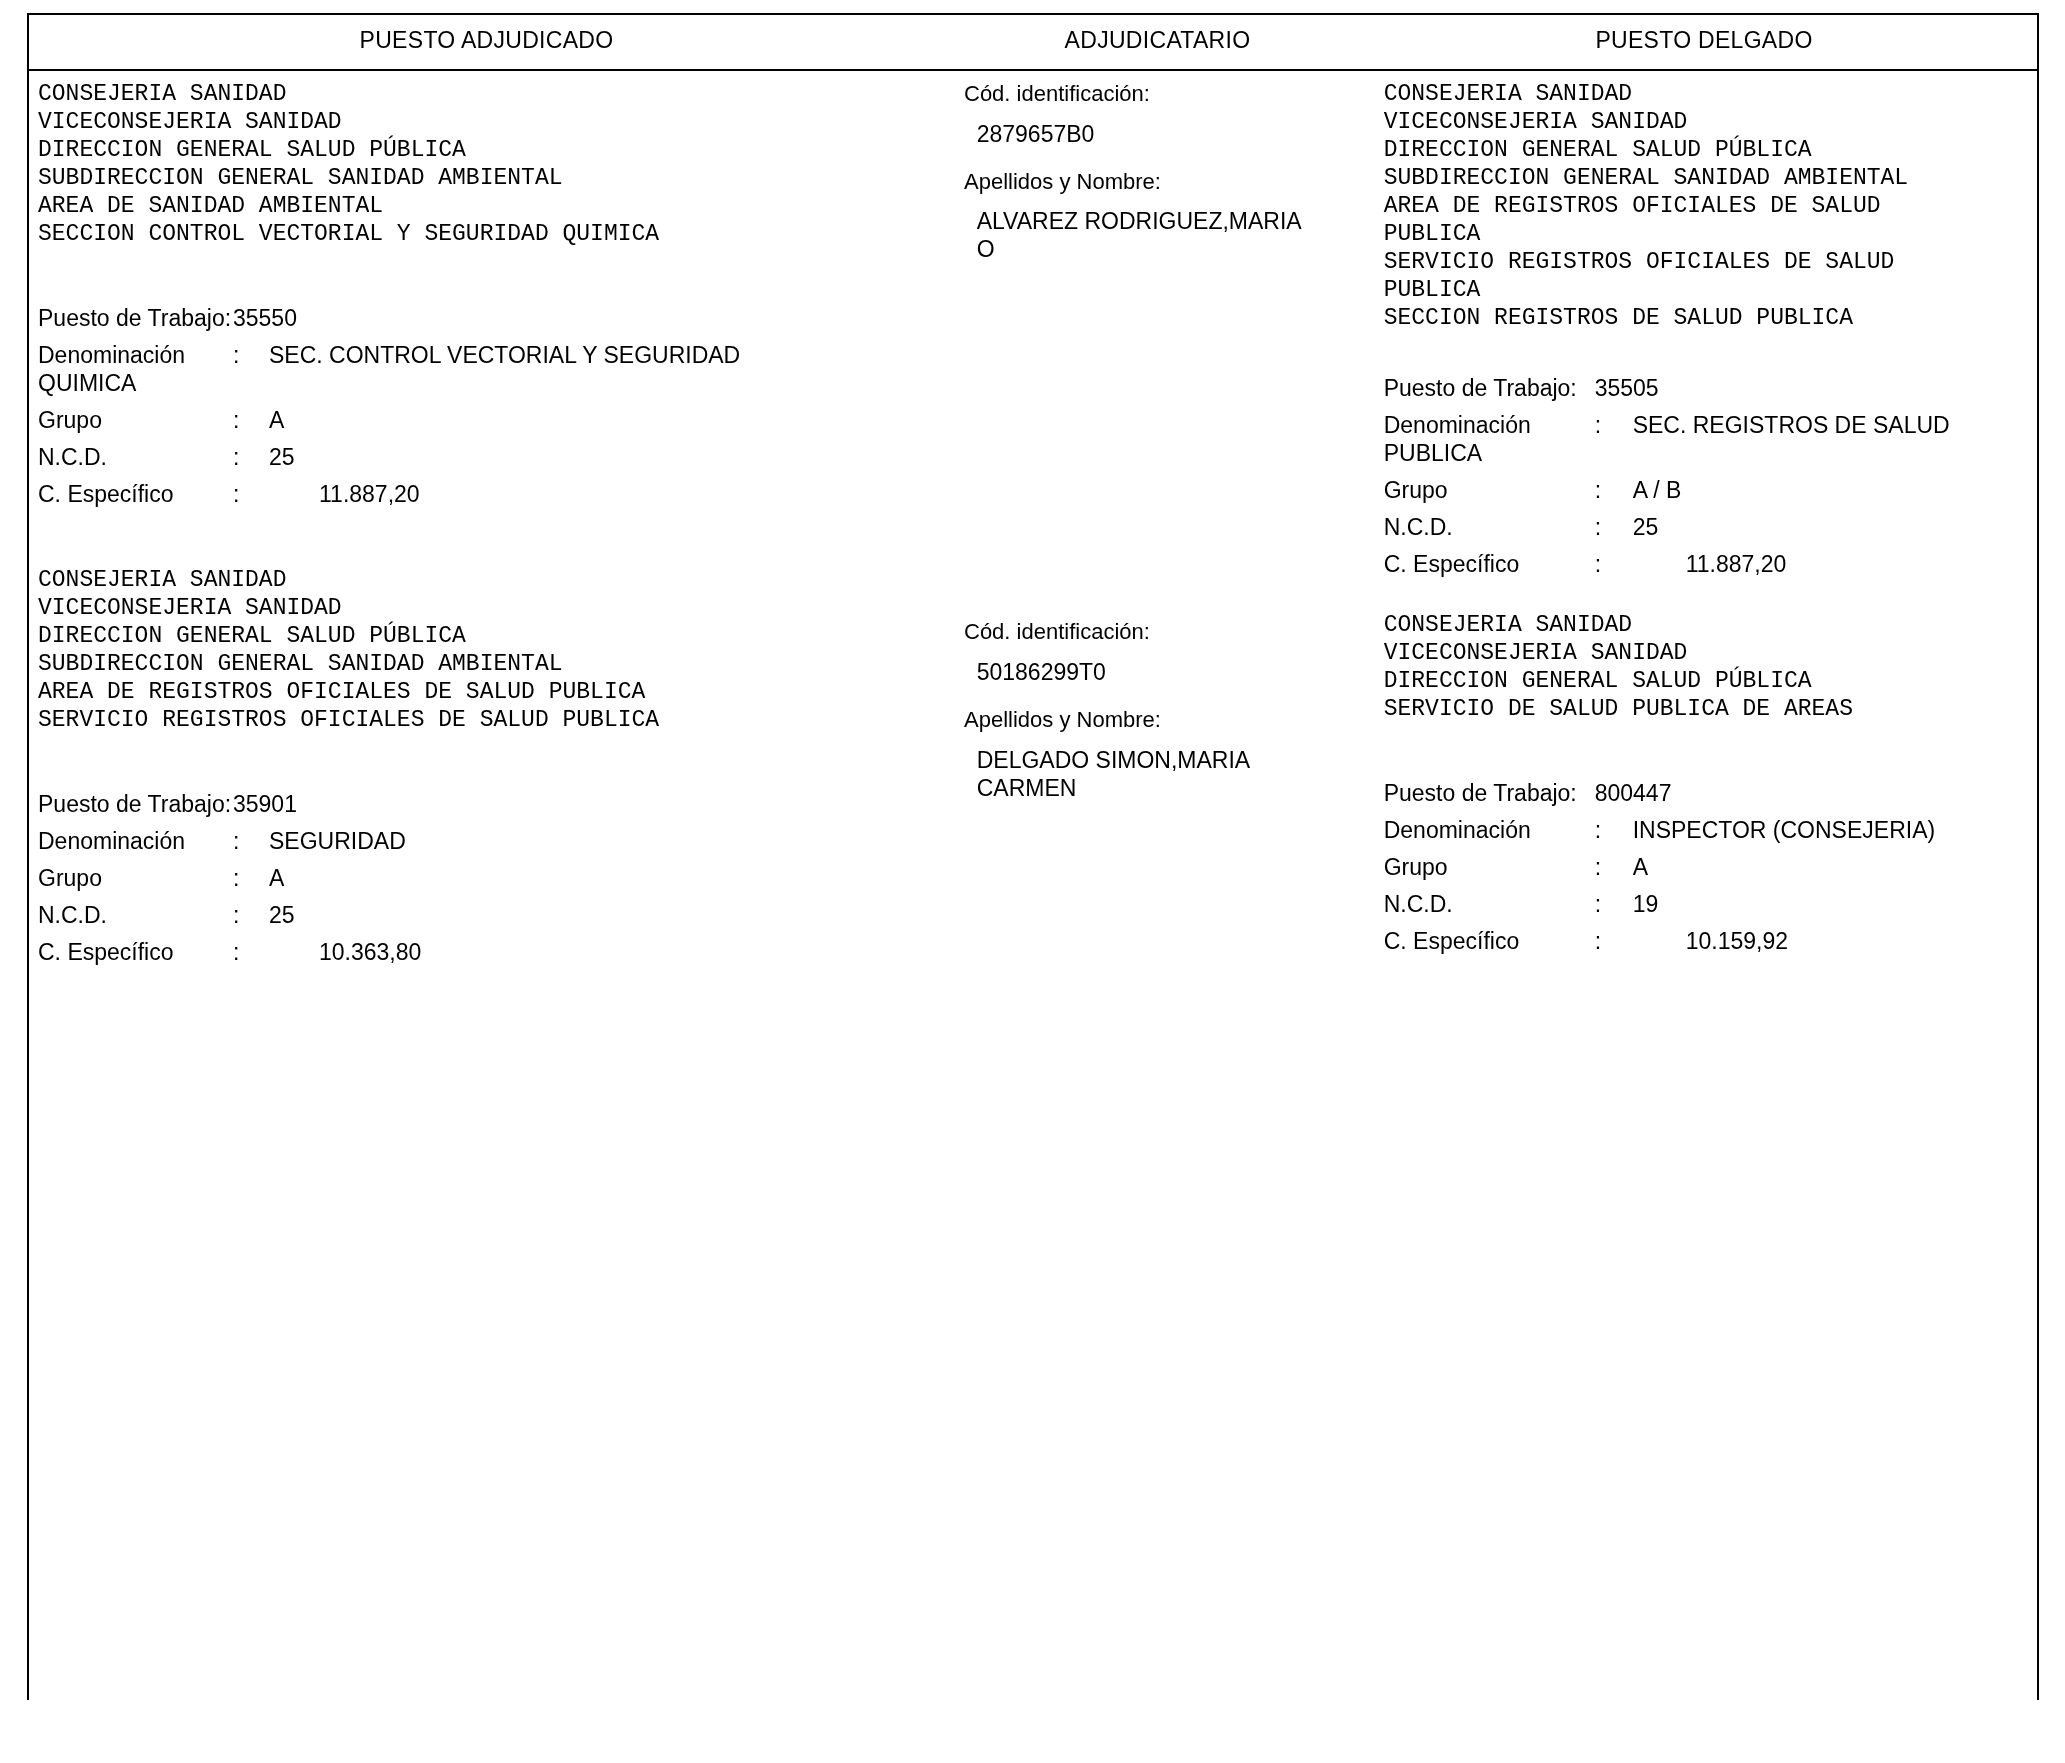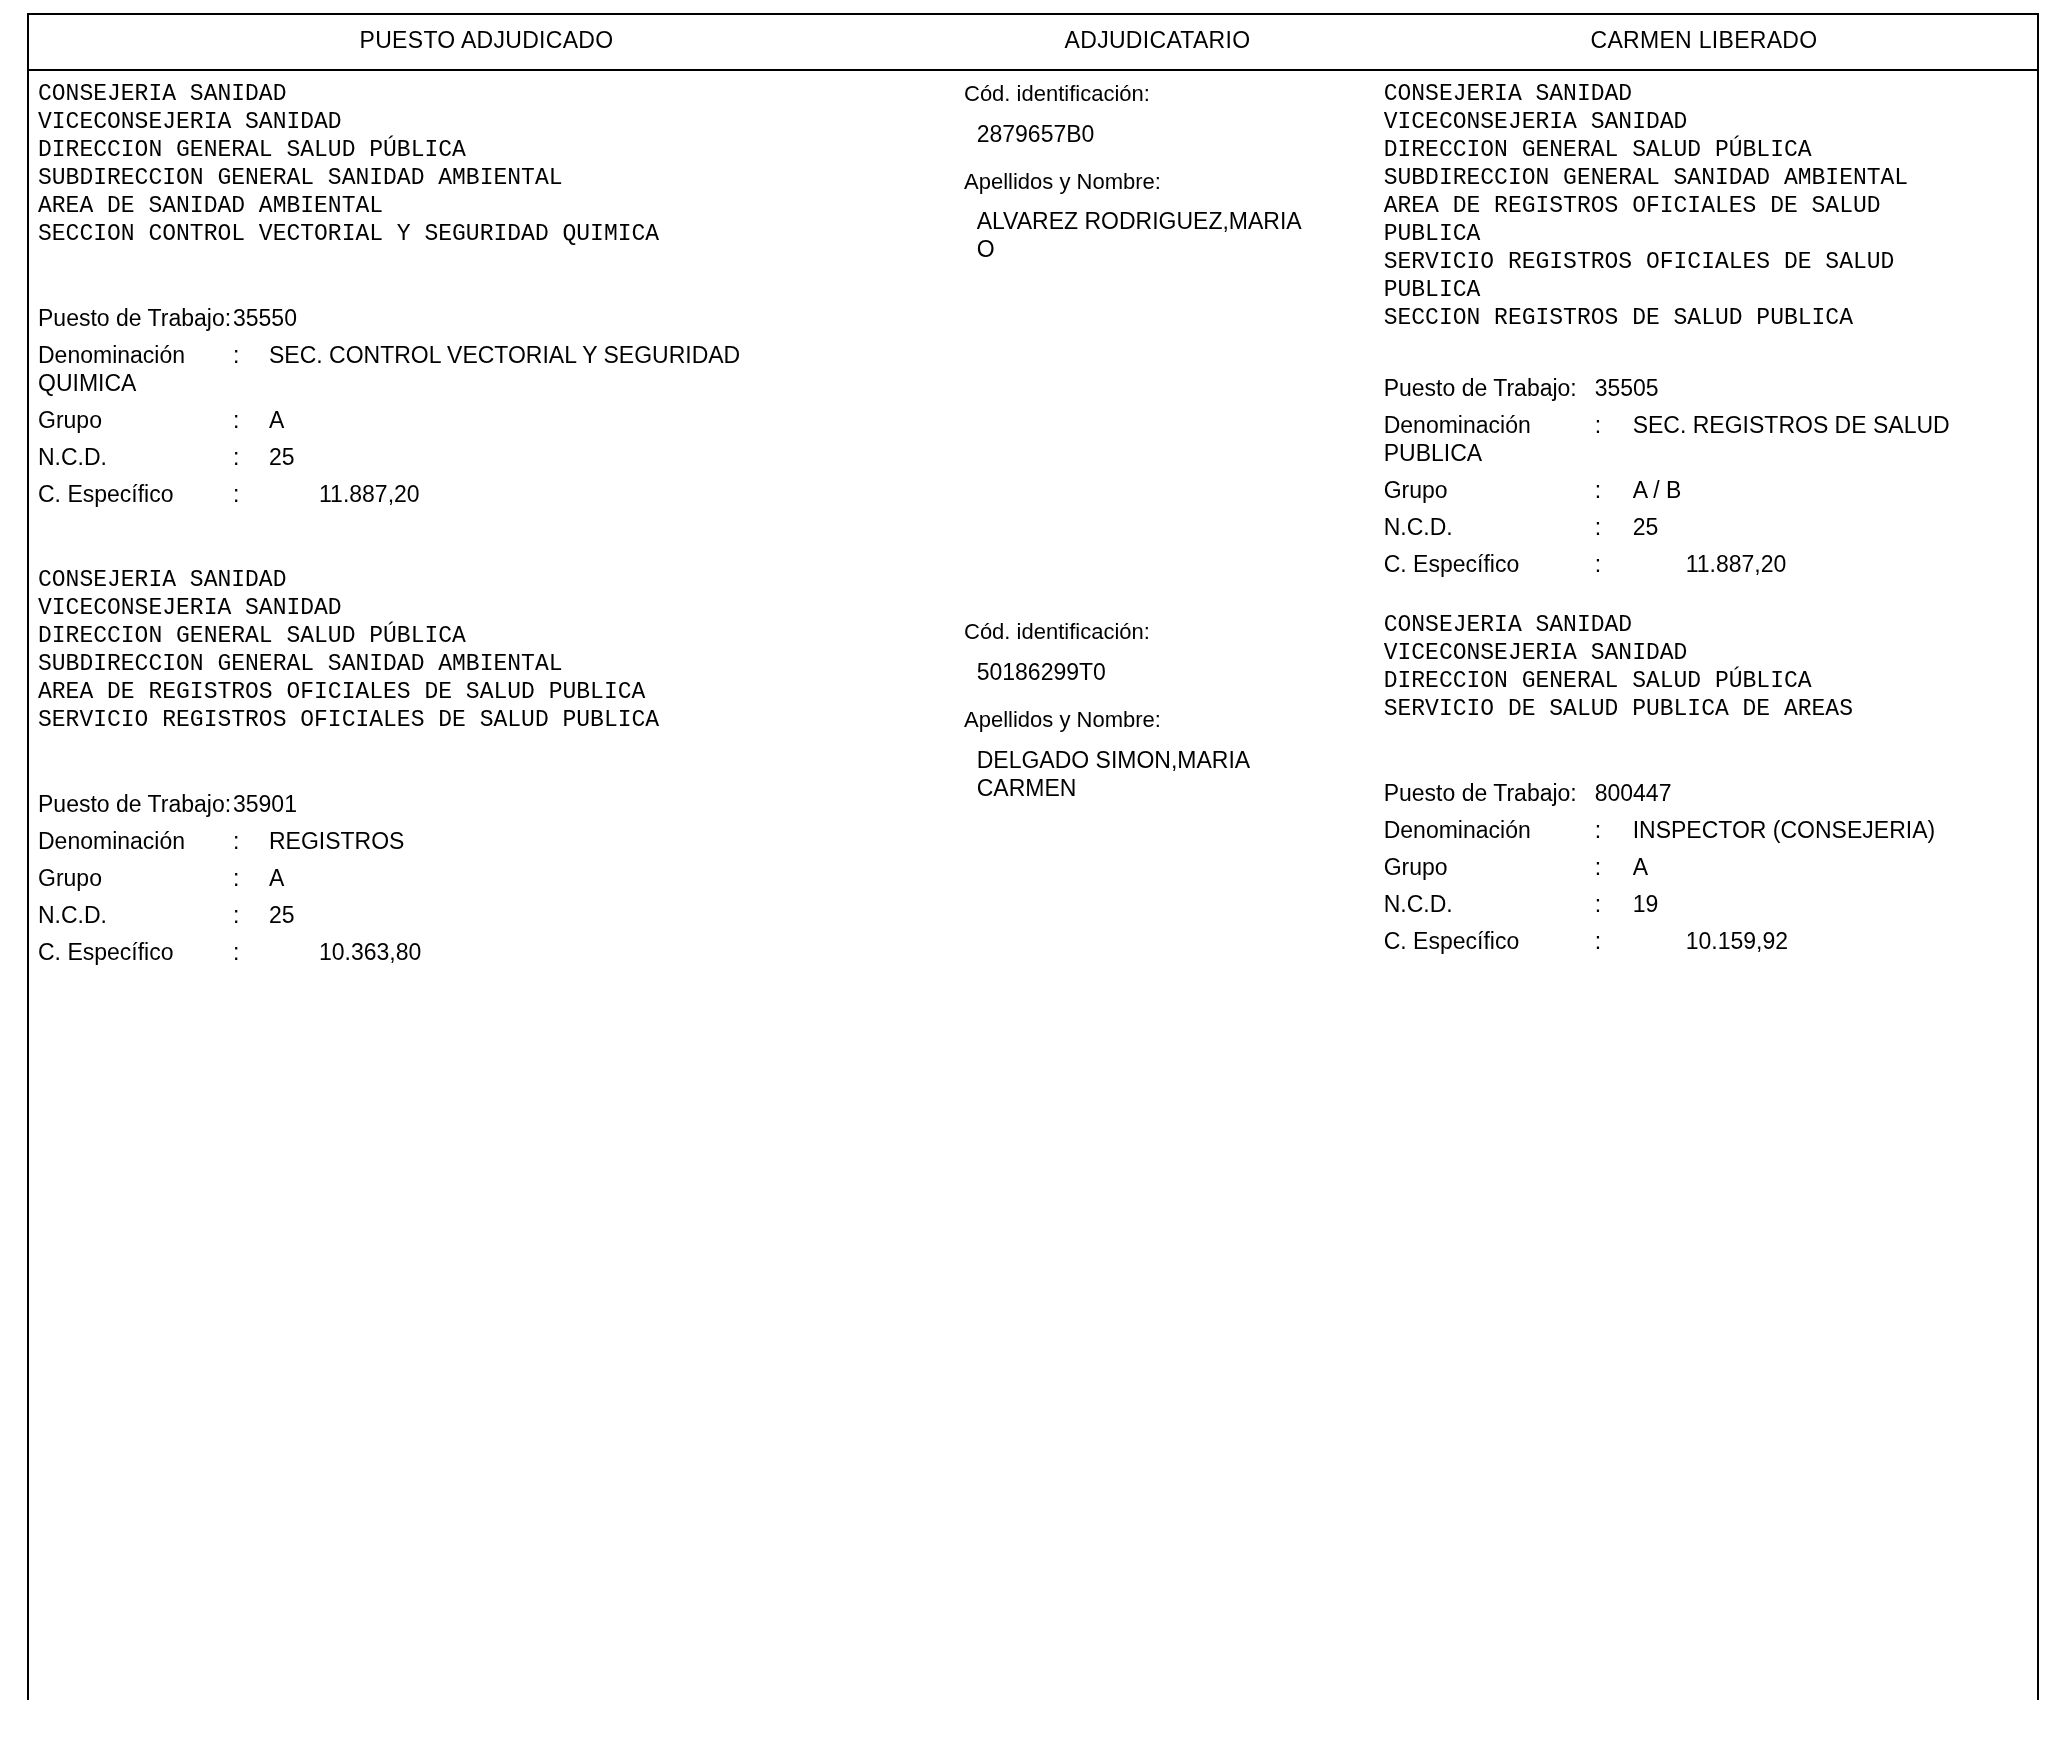--- a/index.html
+++ b/index.html
@@ -88,21 +88,21 @@
   <table class="doc-table">
     <colgroup>
       <col class="c1">
         <col class="c2">
         <col class="c3">
     </colgroup>
     <thead>
       <tr>
         <th>PUESTO ADJUDICADO</th>
         <th>ADJUDICATARIO</th>
-        <th>CARMEN LIBERADO</th>
+        <th>PUESTO DELGADO</th>
       </tr>
     </thead>
     <tbody>
 
       <tr>
         <td class="cellpad-left">
           <div class="org-block">
             <div class="line">CONSEJERIA SANIDAD</div>
             <div class="line">VICECONSEJERIA SANIDAD</div>
             <div class="line">DIRECCION GENERAL SALUD PÚBLICA</div>
@@ -150,21 +150,21 @@
             <div class="line">SERVICIO REGISTROS OFICIALES DE SALUD PUBLICA</div>
           </div>
           <div class="spacer-lg"></div>
           <div class="field">
             <span class="lab">Puesto de Trabajo:</span>
             <span class="val">35901</span>
           </div>
           <div class="field">
             <span class="lab">Denominación</span>
             <span class="col">:</span>
-            <span class="val">REGISTROS</span>
+            <span class="val">SEGURIDAD</span>
           </div>
           <div class="field">
             <span class="lab">Grupo</span>
             <span class="col">:</span>
             <span class="val">A</span>
           </div>
           <div class="field">
             <span class="lab">N.C.D.</span>
             <span class="col">:</span>
             <span class="val">25</span>

